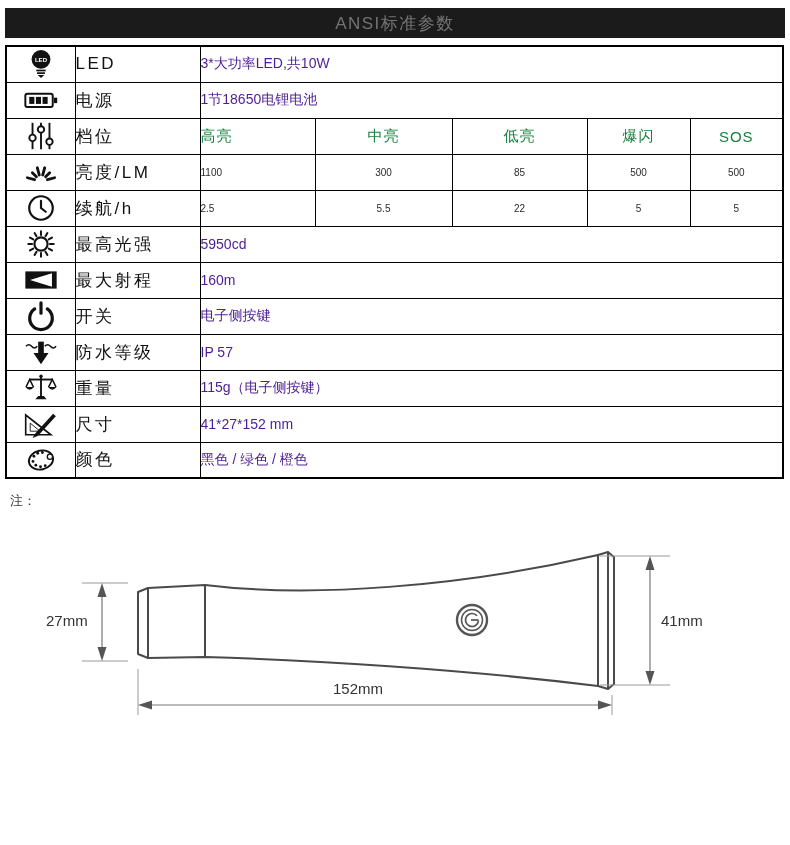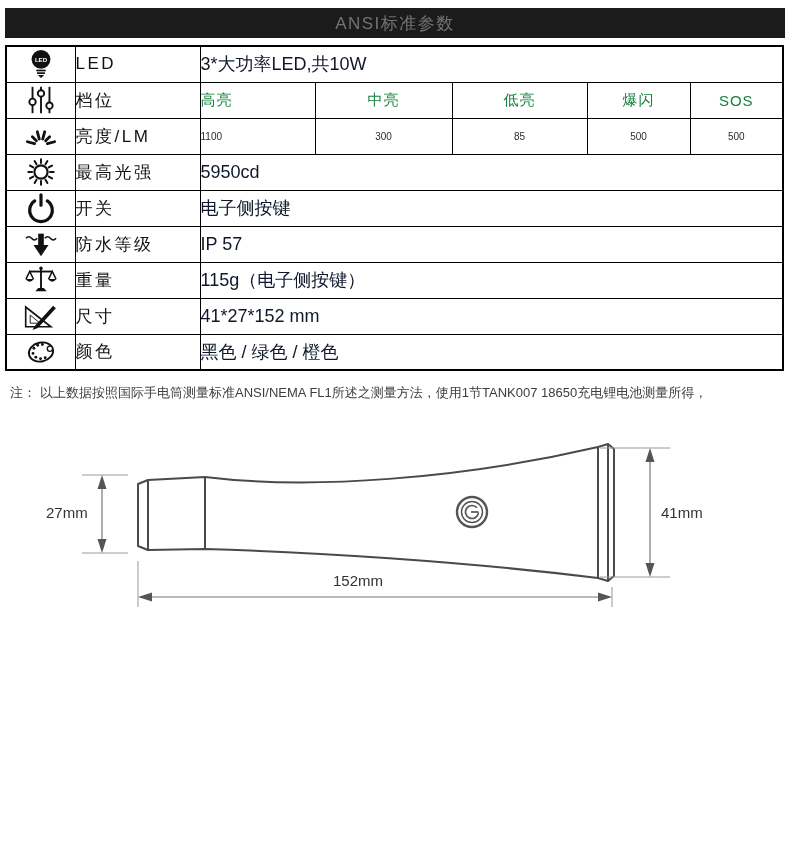--- a/index.html
+++ b/index.html
@@ -10,21 +10,21 @@
     font-size:17px;letter-spacing:1.5px;font-weight:500;
   }
   table.spec{
     margin:7px 5px 4px 5px;width:718px;border-collapse:collapse;
     table-layout:fixed;border:2px solid #000;
   }
   table.spec td{border:1px solid #000;height:36px;box-sizing:border-box;vertical-align:middle;padding:0;}
   td.icon{text-align:center;}
   td.icon svg{display:block;margin:0 auto;width:36px;height:32px;}
   td.label{font-size:17px;letter-spacing:2.5px;color:#111;padding-left:10px;font-weight:500;}
-  td.val{font-size:18px;color:#0f172a;padding-left:13px;}
+  td.val{font-size:14px;color:#4c1d95;padding-left:13px;}
   td.mode{font-size:15px;letter-spacing:1px;color:#15803d;text-align:center;}
   td.num{font-size:10px;color:#2b2b2b;text-align:center;}
   td.first{text-align:left;padding-left:13px;}
   .note{margin:11px 10px 0 10px;font-size:13px;color:#3d3d3d;line-height:1.62;display:flex;}
   .note .prefix{flex:0 0 30px;}
   .note .body{flex:1;}
   svg.diagram{display:block;margin-top:0;}
 </style>
 </head>
 <body>
@@ -52,20 +52,33 @@
             <text x="17" y="14.5" font-size="6.5" fill="#fff" text-anchor="middle" font-weight="bold" font-family="Liberation Sans, sans-serif">LED</text>
             <rect x="12" y="23" width="10" height="1.8" fill="#111"></rect>
             <rect x="12.8" y="25.8" width="8.4" height="1.8" fill="#111"></rect>
             <polygon points="13.5,28.8 20.5,28.8 17,31.8" fill="#111"></polygon>
           </svg>
     </td>
     <td class="label">LED</td>
     <td class="val" colspan="5">3*大功率LED,共10W</td>
   </tr>
 
+  <tr>
+    <td class="icon">
+      <svg viewBox="0 0 46 34">
+            <rect x="3" y="9" width="35" height="17" rx="2.5" fill="none" stroke="#111" stroke-width="2.5"></rect>
+            <rect x="8" y="13" width="6.5" height="9" fill="#111"></rect>
+            <rect x="16.5" y="13" width="6.5" height="9" fill="#111"></rect>
+            <rect x="25" y="13" width="6.5" height="9" fill="#111"></rect>
+            <rect x="39.5" y="14" width="4.2" height="7" fill="#111"></rect>
+          </svg>
+    </td>
+    <td class="label">电源</td>
+    <td class="val" colspan="5">1节18650电锂电池</td>
+  </tr>
 
   <tr>
     <td class="icon">
       <svg viewBox="0 0 34 34">
             <g stroke="#111" stroke-width="2" fill="#fff">
               <line x1="8" y1="3" x2="8" y2="31"></line>
               <line x1="17" y1="3" x2="17" y2="31"></line>
               <line x1="26" y1="3" x2="26" y2="31"></line>
               <circle cx="8" cy="19" r="3.4"></circle>
               <circle cx="17" cy="10" r="3.4"></circle>
@@ -95,20 +108,34 @@
           </svg>
     </td>
     <td class="label">亮度/LM</td>
     <td class="num first">1100</td>
     <td class="num">300</td>
     <td class="num">85</td>
     <td class="num">500</td>
     <td class="num">500</td>
   </tr>
 
+  <tr>
+    <td class="icon">
+      <svg viewBox="0 0 34 34">
+            <circle cx="17" cy="17" r="12.5" fill="none" stroke="#111" stroke-width="2.3"></circle>
+            <path d="M17,9.5 V17 L22,21" fill="none" stroke="#111" stroke-width="2.3" stroke-linecap="round"></path>
+          </svg>
+    </td>
+    <td class="label">续航/h</td>
+    <td class="num first">2.5</td>
+    <td class="num">5.5</td>
+    <td class="num">22</td>
+    <td class="num">5</td>
+    <td class="num">5</td>
+  </tr>
 
   <tr>
     <td class="icon">
       <svg viewBox="0 0 34 34">
             <circle cx="17" cy="17" r="7" fill="none" stroke="#111" stroke-width="2.3"></circle>
             <g stroke="#111" stroke-width="2.1" stroke-linecap="round">
               <line x1="26.5" y1="17" x2="30.5" y2="17"></line>
               <line x1="25.2" y1="21.8" x2="28.7" y2="23.8"></line>
               <line x1="21.8" y1="25.2" x2="23.8" y2="28.7"></line>
               <line x1="17" y1="26.5" x2="17" y2="30.5"></line>
@@ -120,20 +147,30 @@
               <line x1="17" y1="7.5" x2="17" y2="3.5"></line>
               <line x1="21.8" y1="8.8" x2="23.8" y2="5.3"></line>
               <line x1="25.2" y1="12.2" x2="28.7" y2="10.2"></line>
             </g>
           </svg>
     </td>
     <td class="label">最高光强</td>
     <td class="val" colspan="5">5950cd</td>
   </tr>
 
+  <tr>
+    <td class="icon">
+      <svg viewBox="0 0 46 34">
+            <rect x="3" y="6" width="40" height="22" fill="#111"></rect>
+            <polygon points="9,17 37,8.5 37,25.5" fill="#fff"></polygon>
+          </svg>
+    </td>
+    <td class="label">最大射程</td>
+    <td class="val" colspan="5">160m</td>
+  </tr>
 
   <tr>
     <td class="icon">
       <svg viewBox="0 0 34 34">
             <path d="M10.3,9.5 A12,12 0 1 0 23.7,9.5" fill="none" stroke="#111" stroke-width="3.4" stroke-linecap="round"></path>
             <line x1="17" y1="3" x2="17" y2="14" stroke="#111" stroke-width="3.4" stroke-linecap="round"></line>
           </svg>
     </td>
     <td class="label">开关</td>
     <td class="val" colspan="5">电子侧按键</td>
@@ -200,21 +237,21 @@
           </svg>
     </td>
     <td class="label">颜色</td>
     <td class="val" colspan="5">黑色 / 绿色 / 橙色</td>
   </tr>
 </tbody>
   </table>
 
 <div class="note">
   <span class="prefix">注：</span>
-  <span class="body"><span>以上数据按照国际手电筒测量标准ANSI/NEMA FL1所述之测量方法，使用1节TANK007 18650充电锂电池测量所得，</span><br>
+  <span class="body"><br>
   </span>
 </div>
 
 <svg class="diagram" width="790" height="257" viewBox="0 588 790 257">
 
   <g stroke="#4a4a4a" stroke-width="2" fill="#fff" stroke-linejoin="round">
     <polygon points="138,669 148,665 148,735 138,731"></polygon>
     <path d="M148,665 L205,662 C310,675 460,664 598,632 L598,763 C460,746 310,737 205,734 L148,735 Z"></path>
     <line x1="205" y1="662" x2="205" y2="734"></line>
     <polygon points="598,632 608,629 608,766 598,763"></polygon>

